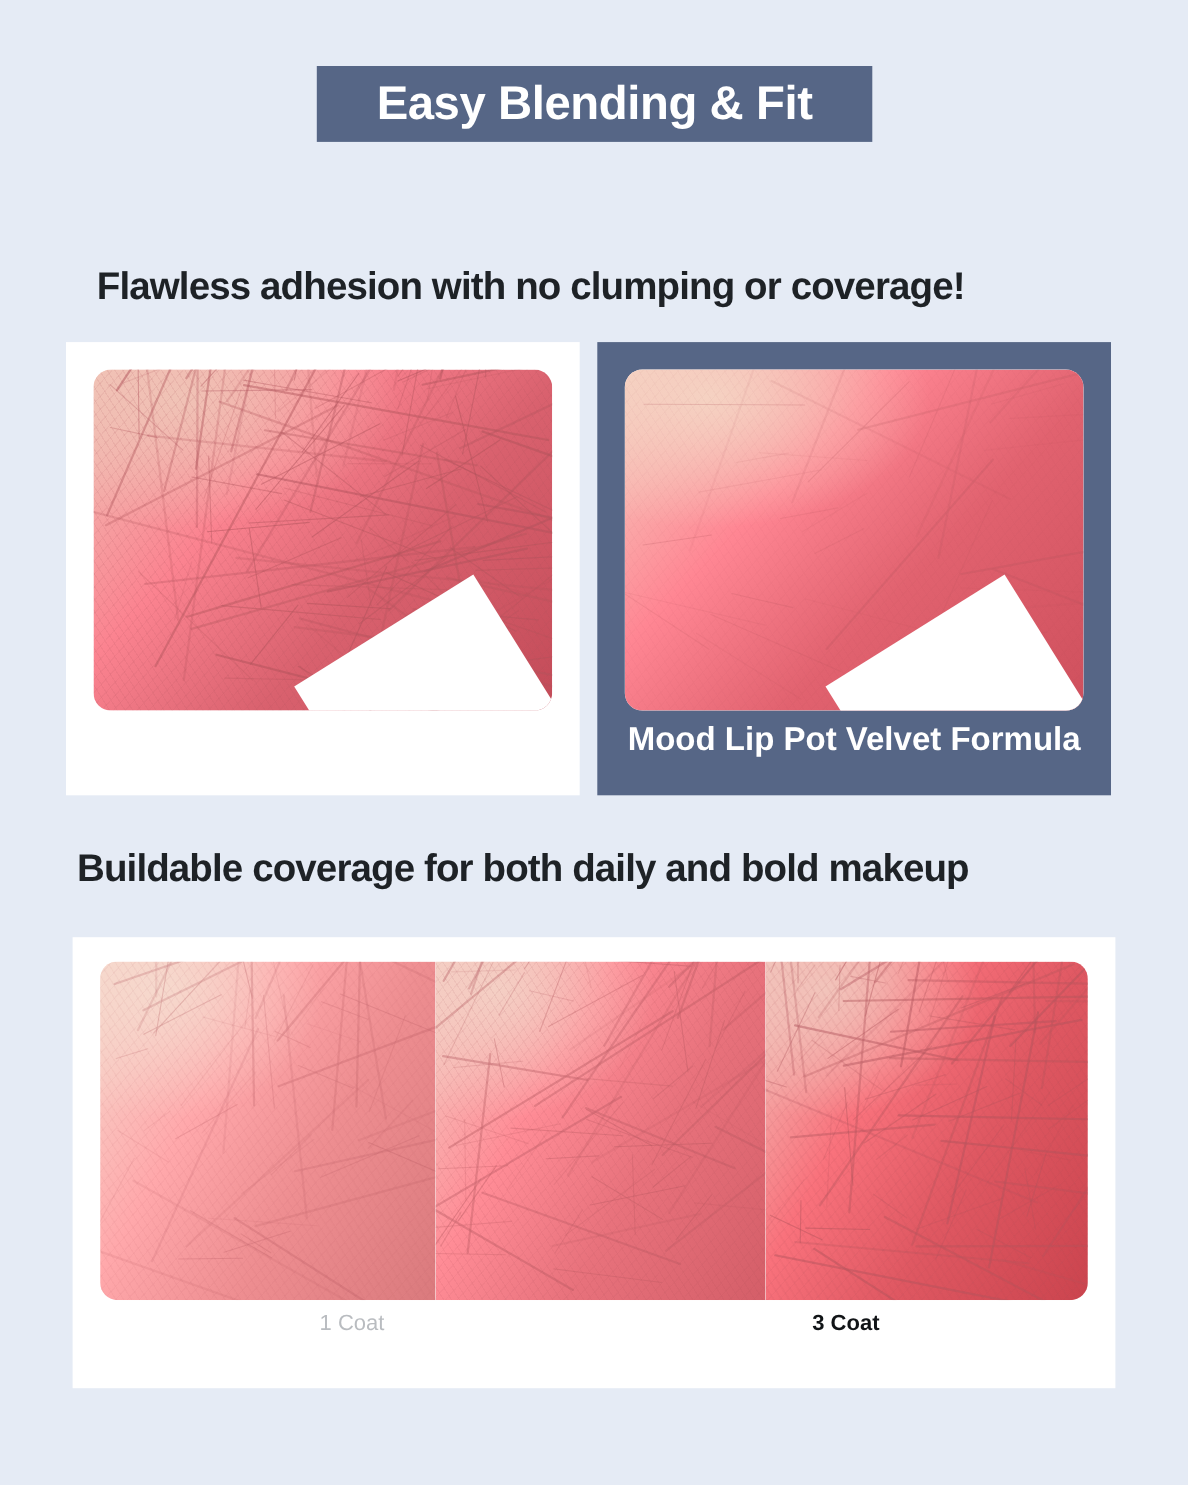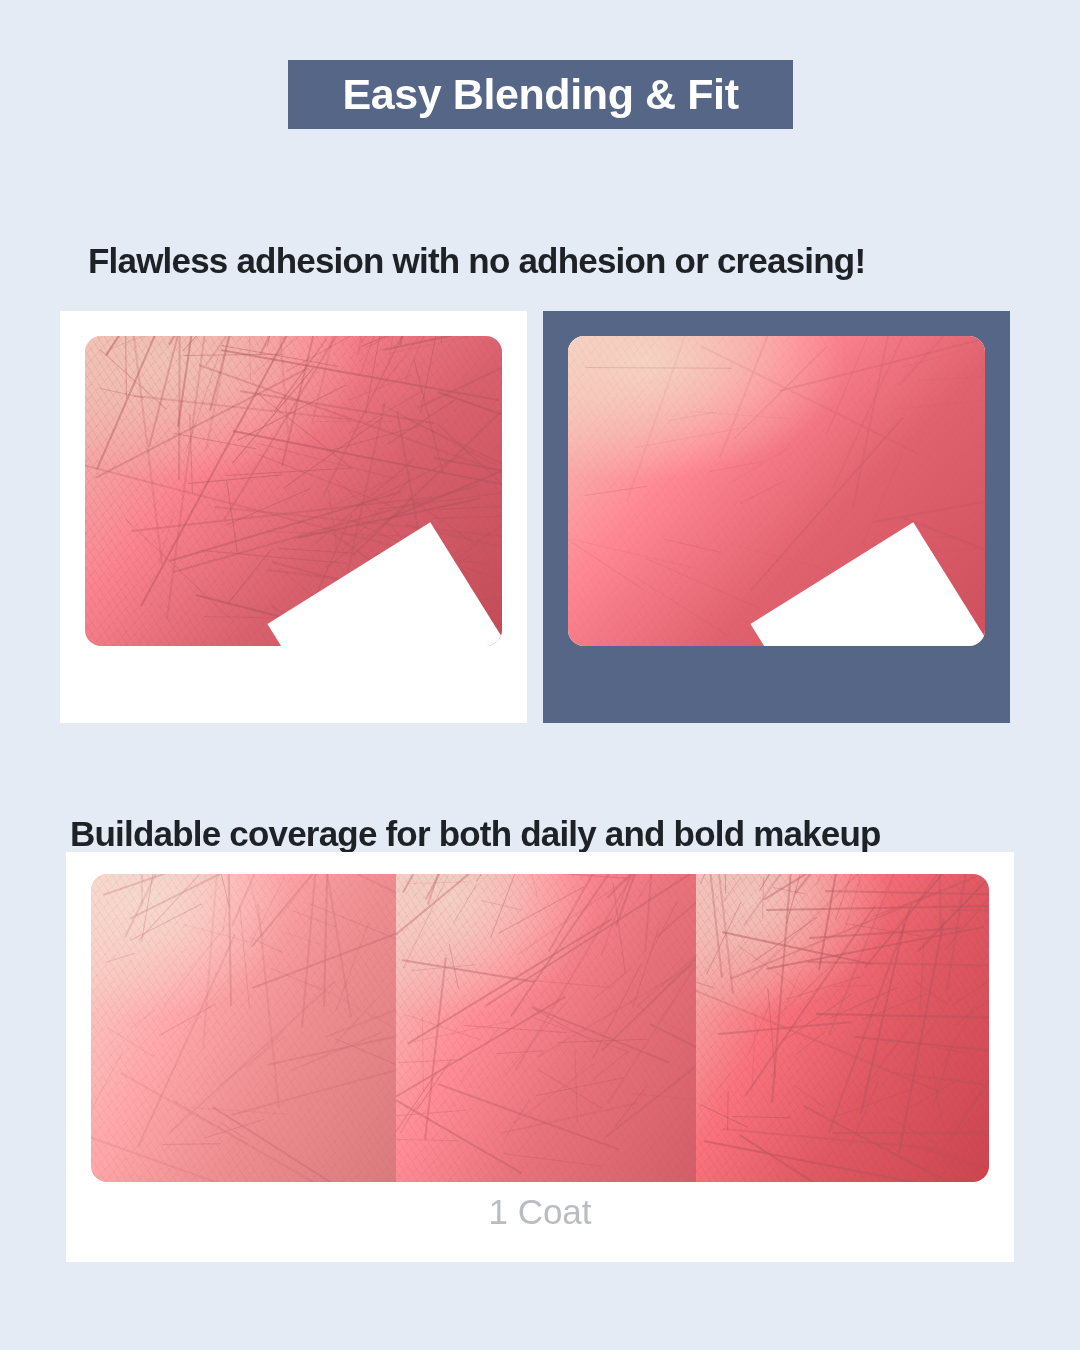--- a/index.html
+++ b/index.html
@@ -39,21 +39,21 @@
   
   .section-heading {
     position: absolute;
     color: #1e2226;
     font-size: 35px;
     font-weight: bold;
     letter-spacing: -0.8px;
     white-space: nowrap;
   }
   #heading-adhesion { left: 88px; top: 241px; }
-  #heading-coverage { left: 70px; top: 814px; }
+  #heading-coverage { left: 70px; top: 770px; }
 
   
   .compare-panel {
     position: absolute;
     top: 311px;
     width: 467px;
     height: 412px;
   }
   #panel-standard {
     left: 60px;
@@ -117,21 +117,21 @@
   }
   .coat-labels {
     position: absolute;
     left: 25px;
     top: 340px;
     width: 898px;
     display: flex;
   }
   .coat-label {
     text-align: center;
-    font-size: 35px;
+    font-size: 20px;
     white-space: nowrap;
   }
 
   
   .palm {
     position: absolute;
     inset: 0;
   }
   .palm-skin {
     position: absolute;
@@ -174,21 +174,21 @@
         transparent 8px);
   }
 </style>
 </head>
 <body style="background: rgb(229, 235, 245);">
 
 <div class="title-banner" style="background: rgb(86, 102, 134);">
   <span class="title-banner-text">Easy Blending &amp; Fit</span>
 </div>
 
-<div class="section-heading" id="heading-adhesion">Flawless adhesion with no adhesion or creasing!</div>
+<div class="section-heading" id="heading-adhesion">Flawless adhesion with no clumping or coverage!</div>
 
 <div class="compare-panel" id="panel-standard" style="background: rgb(255, 255, 255);">
   <div class="compare-photo" id="photo-standard">
       <div class="palm">
         <div class="palm-skin" style="background: radial-gradient(78% 62% at 18% 8%, rgb(240, 195, 182) 0%, rgba(0, 0, 0, 0) 62%), linear-gradient(132deg, rgb(240, 195, 182) 0%, rgb(251, 131, 144) 34%, rgb(217, 97, 110) 62%, rgb(195, 75, 88) 100%);"></div>
         <div class="fine-lines" style="opacity: 1;"></div>
         <div class="creases" style="opacity: 0.95;">
           <div class="crease" style="left: 60.3106%; top: 46.0587%; width: 11.6109%; height: 1px; transform: rotate(41.5361deg); opacity: 0.58;"></div>
           <div class="crease" style="left: 63.1436%; top: 20.7503%; width: 16.2381%; height: 1px; transform: rotate(-22.0012deg); opacity: 0.41;"></div>
           <div class="crease" style="left: 29.8522%; top: 24.1517%; width: 70.9569%; height: 1.7px; transform: rotate(-75.4294deg); opacity: 0.67;"></div>
@@ -358,20 +358,21 @@
           <div class="crease" style="left: 78.1886%; top: 23.5827%; width: 25.9975%; height: 1px; transform: rotate(-5.98796deg); opacity: 0.31;"></div>
           <div class="crease" style="left: 83.8035%; top: 14.2057%; width: 31.9595%; height: 1px; transform: rotate(-3.09375deg); opacity: 0.42;"></div>
           <div class="crease" style="left: 13.9236%; top: 53.091%; width: 57.8835%; height: 1.7px; transform: rotate(-70.6689deg); opacity: 0.31;"></div>
           <div class="crease" style="left: 31.9376%; top: 2.80675%; width: 58.5301%; height: 1.7px; transform: rotate(26.3487deg); opacity: 0.46;"></div>
           <div class="crease" style="left: 36.3301%; top: 39.0618%; width: 76.0077%; height: 1.7px; transform: rotate(-68.6384deg); opacity: 0.53;"></div>
           <div class="crease" style="left: 39.7826%; top: 32.9908%; width: 31.1537%; height: 1px; transform: rotate(-44.7669deg); opacity: 0.88;"></div>
         </div>
         <div class="palm-corner"></div>
       </div>
     </div>
+  <div class="compare-caption" id="caption-mood" style="color: rgb(255, 255, 255);">Mood Lip Pot Velvet Formula</div>
 </div>
 
 <div class="section-heading" id="heading-coverage">Buildable coverage for both daily and bold makeup</div>
 
 <div id="coverage-card">
   <div id="coverage-strip-wrap">
       <div class="coat-strip" style="flex: 1.02 1 0%;">
         <div class="palm">
           <div class="palm-skin" style="background: radial-gradient(78% 62% at 18% 8%, rgb(246, 217, 205) 0%, rgba(0, 0, 0, 0) 62%), linear-gradient(120deg, rgb(246, 217, 205) 0%, rgb(255, 168, 171) 34%, rgb(238, 142, 145) 62%, rgb(218, 122, 125) 100%);"></div>
           <div class="fine-lines" style="opacity: 0.55;"></div>
@@ -607,14 +608,15 @@
             <div class="crease" style="left: 11.8352%; top: 33.7816%; width: 91.0991%; height: 1.7px; transform: rotate(-22.6111deg); opacity: 0.64;"></div>
             <div class="crease" style="left: 2.84366%; top: 86.2308%; width: 85.7142%; height: 1.7px; transform: rotate(11.1331deg); opacity: 0.97;"></div>
             <div class="crease" style="left: 19.0367%; top: 72.365%; width: 28.8797%; height: 1px; transform: rotate(-87.0086deg); opacity: 0.38;"></div>
             <div class="crease" style="left: 21.5362%; top: 5.38052%; width: 29.3186%; height: 1px; transform: rotate(-60.0634deg); opacity: 0.99;"></div>
           </div>
         </div>
       </div>
     </div>
   <div class="coat-labels" id="coat-labels">
       <div class="coat-label" style="flex: 1.02 1 0%; color: rgb(185, 188, 192); font-weight: normal;">1 Coat</div>
+      <div class="coat-label" style="flex: 0.98 1 0%; color: rgb(17, 20, 23); font-weight: bold;">3 Coat</div>
     </div>
 </div>
 
 </body></html>

